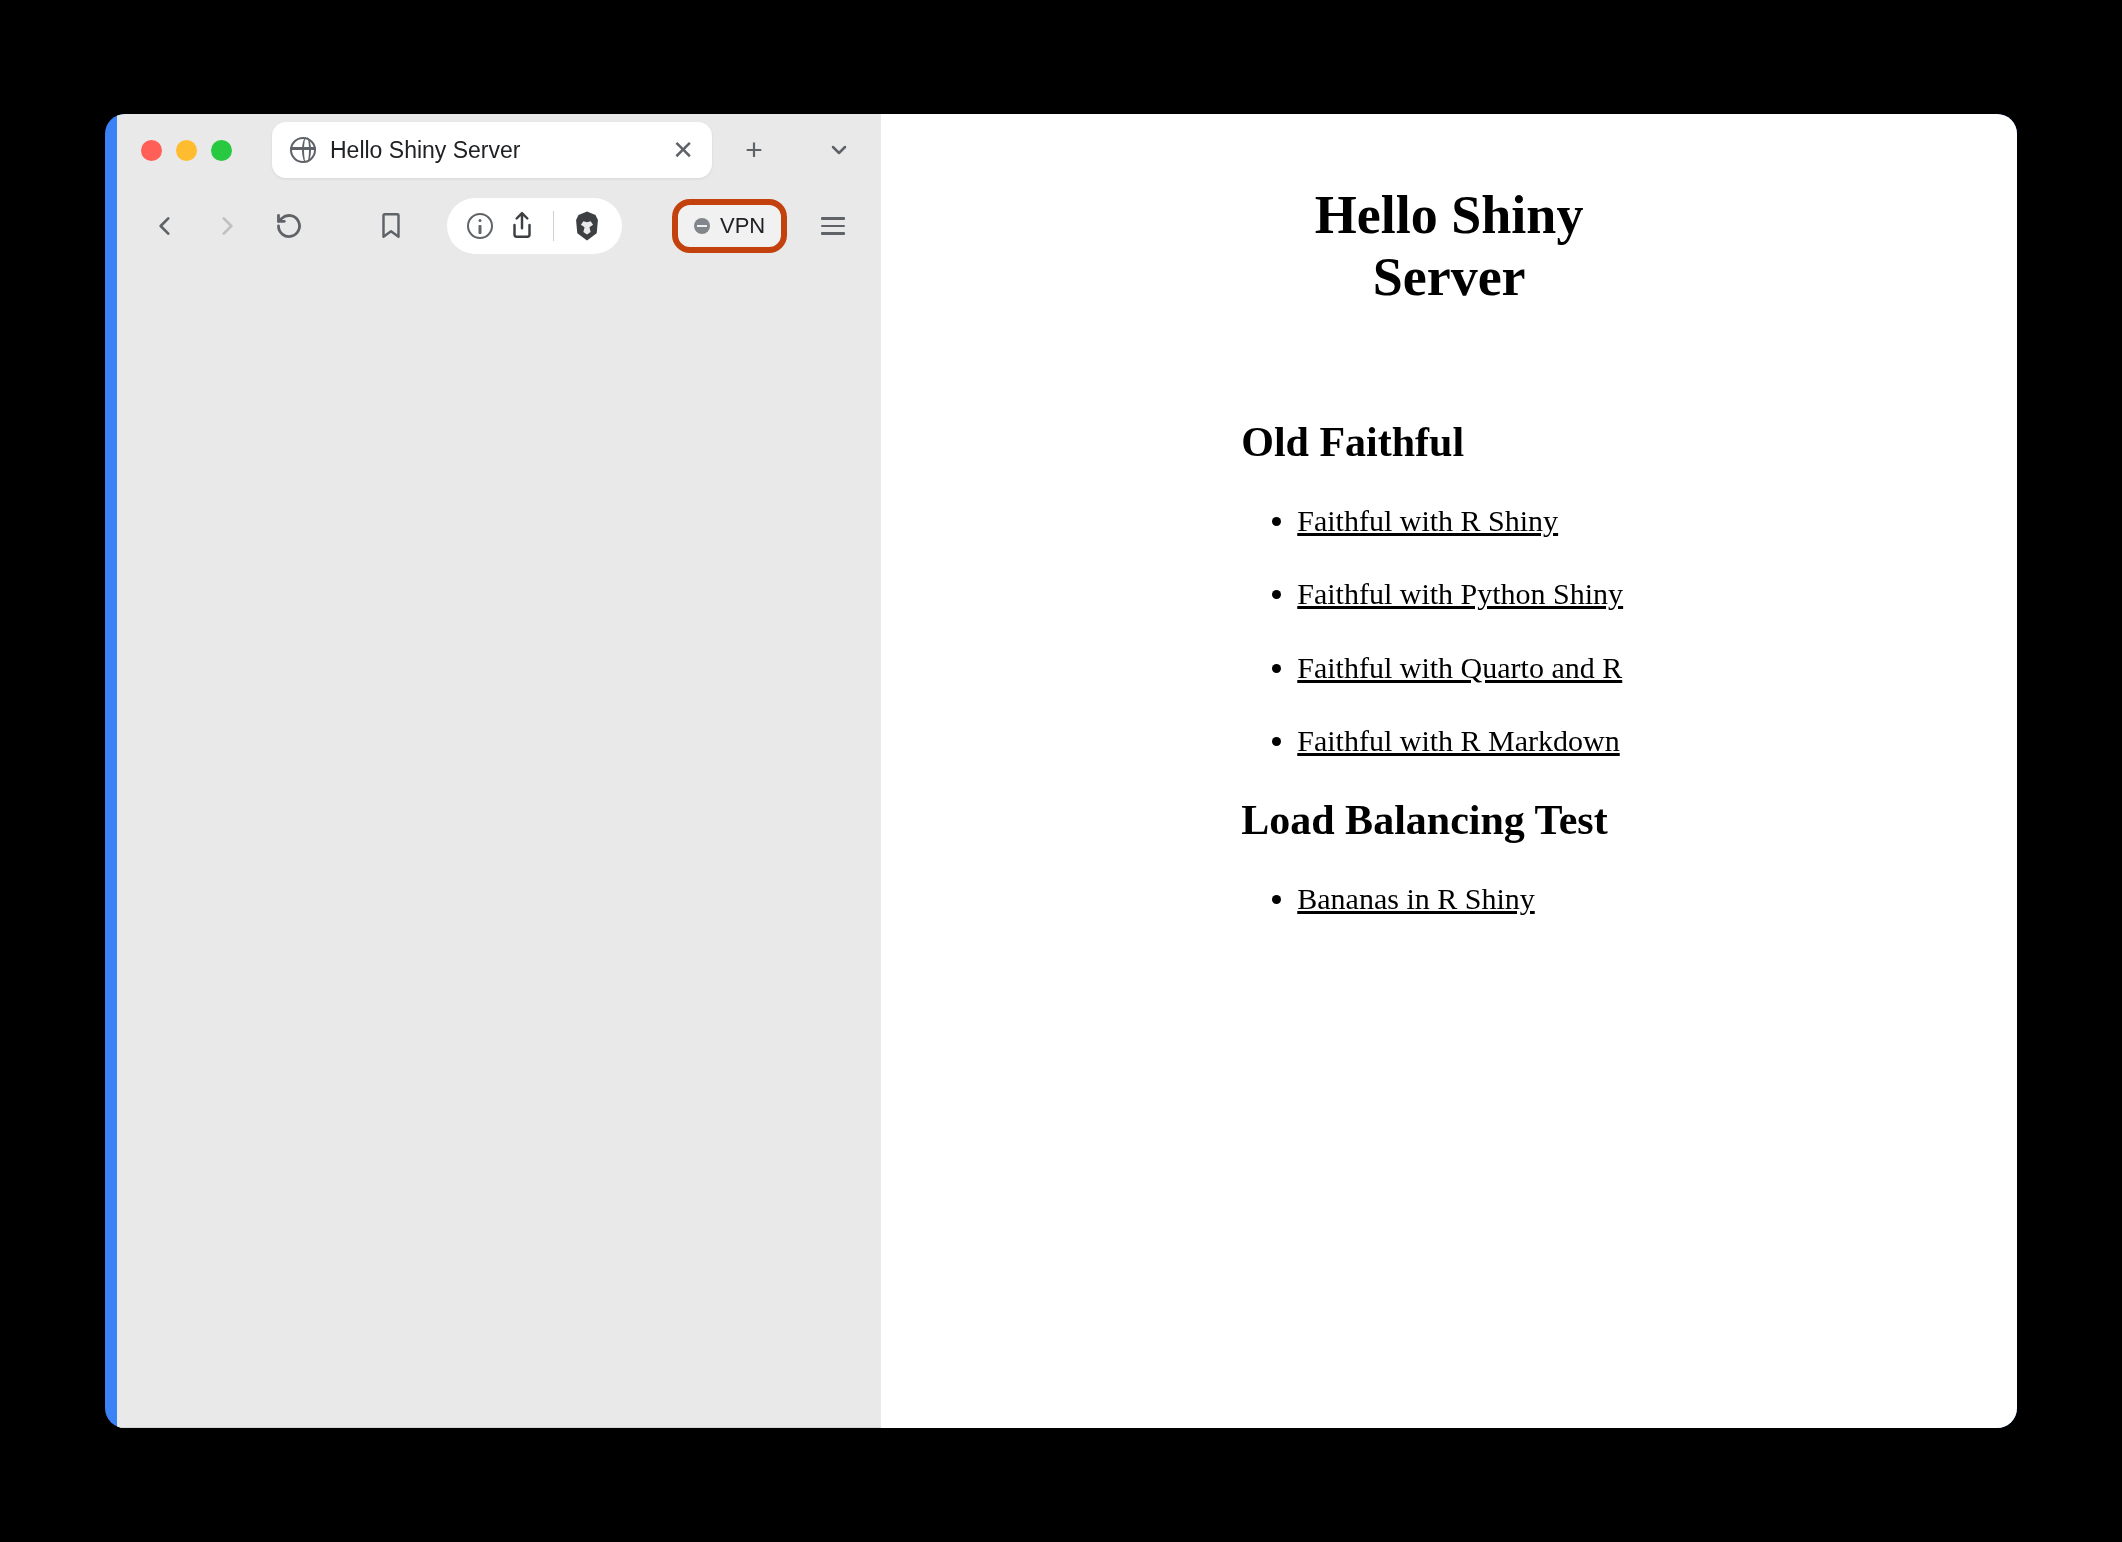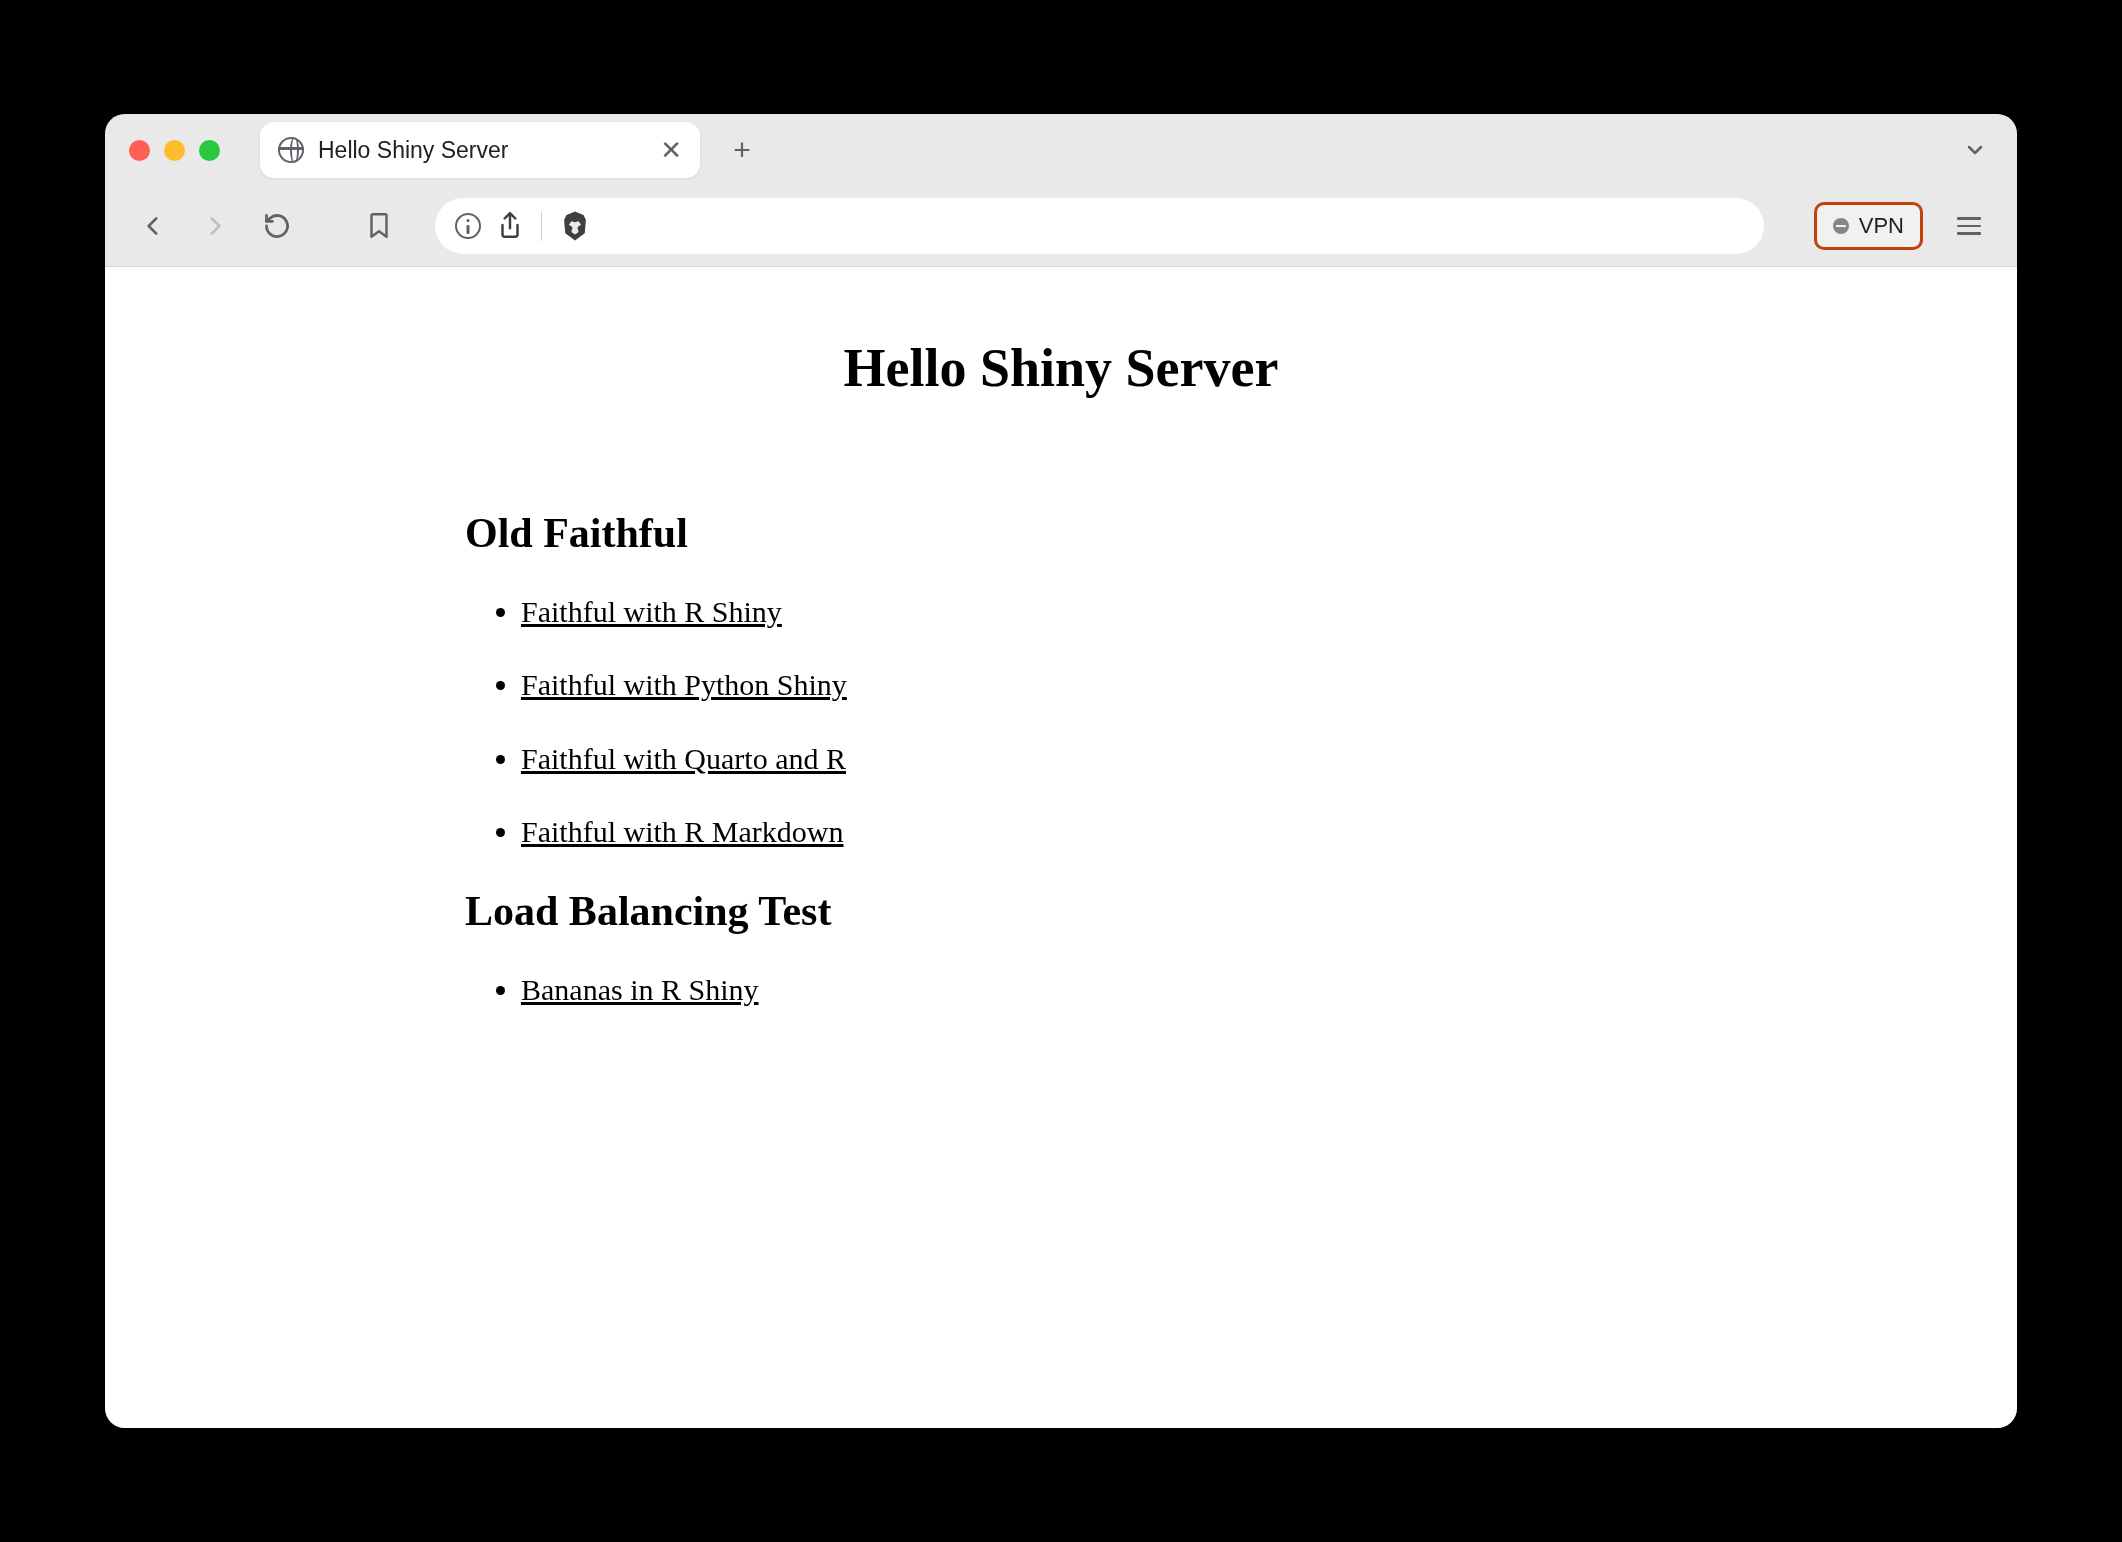--- a/index.html
+++ b/index.html
@@ -13,21 +13,22 @@
       font-family: -apple-system, BlinkMacSystemFont, "Segoe UI", Helvetica, Arial, sans-serif;
     }
     .browser-window {
       width: 1912px;
       height: 1314px;
       background: #3b82f6;
       border-radius: 20px;
       overflow: hidden;
       box-shadow: 0 30px 80px rgba(0,0,0,0.5);
       display: flex;
-      flex-direction: column;
+      flex-direction: row;
+      padding-left: 12px;
     }
     .chrome-top {
       background: #e9e9ea;
       display: flex;
       flex-direction: column;
       border-bottom: 1px solid #d6d6d7;
     }
     .tab-strip {
       height: 72px;
       display: flex;
@@ -184,22 +185,22 @@
     }
     .addr-divider {
       width: 1px; height: 30px;
       background: #d0d0d0;
     }
     .vpn-btn {
       display: flex;
       align-items: center;
       gap: 10px;
       background: #f1f1f2;
-      border: 3px solid #c2410c;
-      border-radius: 10px;
+      border: 6px solid #c2410c;
+      border-radius: 18px;
       padding: 8px 16px;
       font-size: 22px;
       color: #202124;
       cursor: pointer;
       margin-left: 18px;
     }
     .vpn-dot {
       width: 16px; height: 16px;
       background: #80868b;
       border-radius: 50%;

